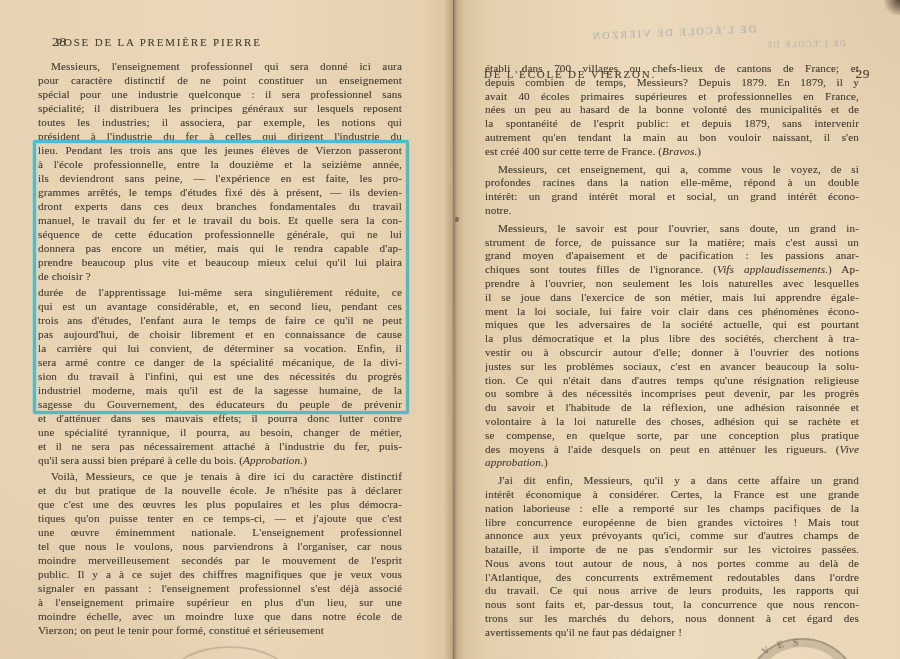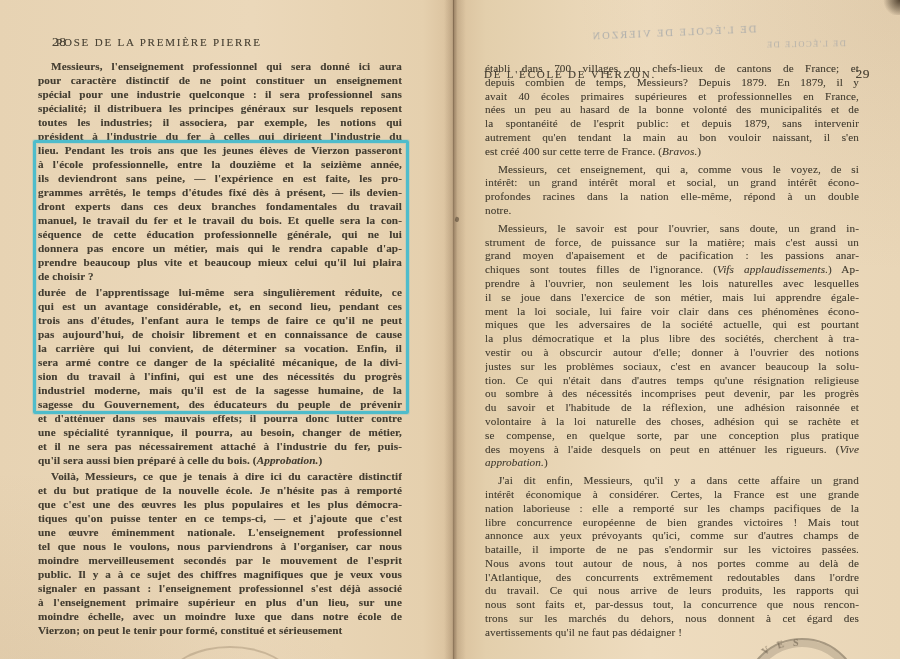--- a/index.html
+++ b/index.html
@@ -22,21 +22,21 @@
   .page-left  .page-header{top:36px;}
   .page-right .page-header{top:40px;margin-top:28px;}
   .running-head{display:block;text-align:left;text-shadow:0 0 0.5px rgba(75,68,54,0.4);}
   .page-left  .running-head{padding-left:46px;}
   .page-right .running-head{padding-left:22px;}
   .page-num{position:absolute;top:-2px;font-size:13.5px;letter-spacing:0.5px;text-shadow:0 0 0.5px rgba(75,68,54,0.4);}
   .page-left  .page-num{left:42px;}
   .page-right .page-num{right:30px;}
 
   .text-block{position:absolute;}
-  .page-left  .text-block{left:38px;top:59px;width:364px;font-weight:bold;}
+  .page-left  .text-block{left:38px;top:59px;width:364px;}
   .page-right .text-block{left:33px;top:62px;width:374px;}
 
   .line{
     font-size:11.2px;
     text-align:justify;
     text-align-last:justify;
     text-justify:inter-word;
     overflow:hidden;
     letter-spacing:0.1px;
     text-shadow:0 0 0.5px rgba(69,62,50,0.35);
@@ -153,21 +153,21 @@
         <div class="line">sion du travail à l'infini, qui est une des nécessités du progrès</div>
         <div class="line">industriel moderne, mais qu'il est de la sagesse humaine, de la</div>
         <div class="line">sagesse du Gouvernement, des éducateurs du peuple de prévenir</div>
         <div class="line">et d'atténuer dans ses mauvais effets; il pourra donc lutter contre</div>
         <div class="line">une spécialité tyrannique, il pourra, au besoin, changer de métier,</div>
         <div class="line">et il ne sera pas nécessairement attaché à l'industrie du fer, puis-</div>
         <div class="line last">qu'il sera aussi bien préparé à celle du bois. (<i>Approbation.</i>)</div>
       </div>
       <div class="para">
         <div class="line indent">Voilà, Messieurs, ce que je tenais à dire ici du caractère distinctif</div>
-        <div class="line">et du but pratique de la nouvelle école. Je n'hésite pas à remporté</div>
+        <div class="line">et du but pratique de la nouvelle école. Je n'hésite pas à déclarer</div>
         <div class="line">que c'est une des œuvres les plus populaires et les plus démocra-</div>
         <div class="line">tiques qu'on puisse tenter en ce temps-ci, — et j'ajoute que c'est</div>
         <div class="line">une œuvre éminemment nationale. L'enseignement professionnel</div>
         <div class="line">tel que nous le voulons, nous parviendrons à l'organiser, car nous</div>
         <div class="line">moindre merveilleusement secondés par le mouvement de l'esprit</div>
         <div class="line">public. Il y a à ce sujet des chiffres magnifiques que je veux vous</div>
         <div class="line">signaler en passant : l'enseignement professionnel s'est déjà associé</div>
         <div class="line">à l'enseignement primaire supérieur en plus d'un lieu, sur une</div>
         <div class="line">moindre échelle, avec un moindre luxe que dans notre école de</div>
         <div class="line last">Vierzon; on peut le tenir pour formé, constitué et sérieusement</div>
@@ -185,22 +185,22 @@
         <div class="line">établi dans 700 villages ou chefs-lieux de cantons de France; et</div>
         <div class="line">depuis combien de temps, Messieurs? Depuis 1879. En 1879, il y</div>
         <div class="line">avait 40 écoles primaires supérieures et professionnelles en France,</div>
         <div class="line">nées un peu au hasard de la bonne volonté des municipalités et de</div>
         <div class="line">la spontanéité de l'esprit public: et depuis 1879, sans intervenir</div>
         <div class="line">autrement qu'en tendant la main au bon vouloir naissant, il s'en</div>
         <div class="line last">est créé 400 sur cette terre de France. (<i>Bravos.</i>)</div>
       </div>
       <div class="para">
         <div class="line indent">Messieurs, cet enseignement, qui a, comme vous le voyez, de si</div>
+        <div class="line">profondes racines dans la nation elle-même, répond à un double</div>
         <div class="line">intérêt: un grand intérêt moral et social, un grand intérêt écono-</div>
-        <div class="line">profondes racines dans la nation elle-même, répond à un double</div>
         <div class="line last">notre.</div>
       </div>
       <div class="para">
         <div class="line indent">Messieurs, le savoir est pour l'ouvrier, sans doute, un grand in-</div>
         <div class="line">strument de force, de puissance sur la matière; mais c'est aussi un</div>
         <div class="line">grand moyen d'apaisement et de pacification : les passions anar-</div>
         <div class="line">chiques sont toutes filles de l'ignorance. (<i>Vifs applaudissements.</i>) Ap-</div>
         <div class="line">prendre à l'ouvrier, non seulement les lois naturelles avec lesquelles</div>
         <div class="line">il se joue dans l'exercice de son métier, mais lui apprendre égale-</div>
         <div class="line">ment la loi sociale, lui faire voir clair dans ces phénomènes écono-</div>

